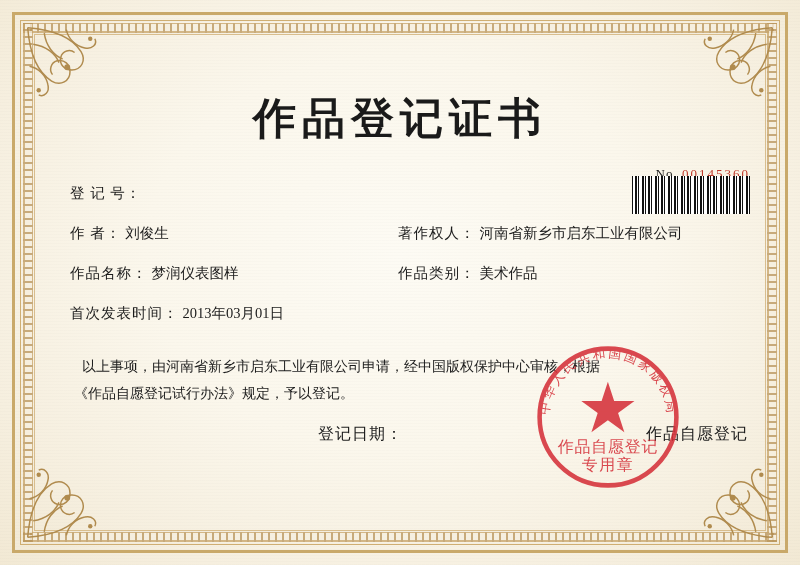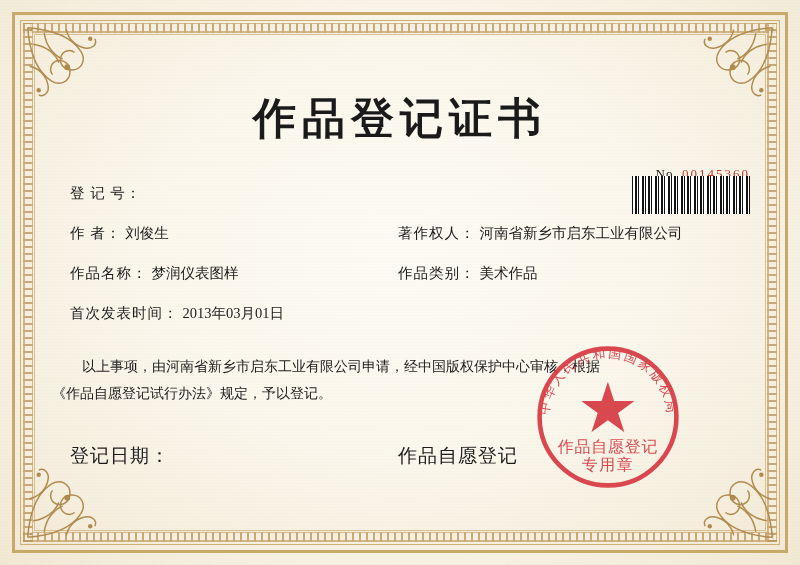--- a/index.html
+++ b/index.html
@@ -173,31 +173,32 @@
     letter-spacing: 1px;
   }
   .paragraph {
     margin-top: 30px;
     font-size: 14px;
     line-height: 27px;
     color: #1b1b1b;
     text-indent: 30px;
     padding-right: 4px;
   }
-  .paragraph .l2 { text-indent: 0; display: block; }
+  .paragraph .l2 { text-indent: 0; display: block; margin-left: 22px; }
 
   .footer {
     position: absolute;
     left: 8px;
     right: 8px;
-    bottom: 52px;
+    bottom: 76px;
     display: flex;
     align-items: baseline;
-    font-size: 19px;
+    font-size: 16px;
     color: #1b1b1b;
+    justify-content: flex-end;
   }
   .footer .col-left { width: 310px; flex: 0 0 310px; }
 
   
   .seal {
     position: absolute;
     right: 72px;
     bottom: 28px;
     width: 152px;
     height: 152px;

